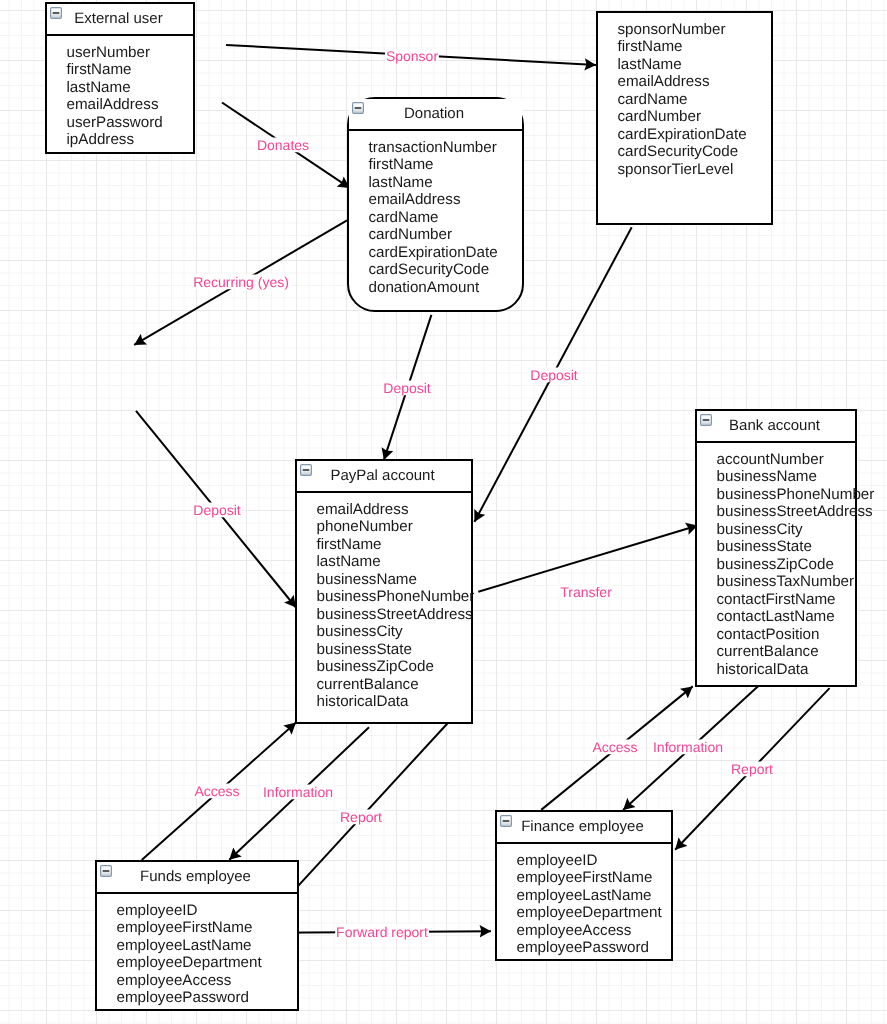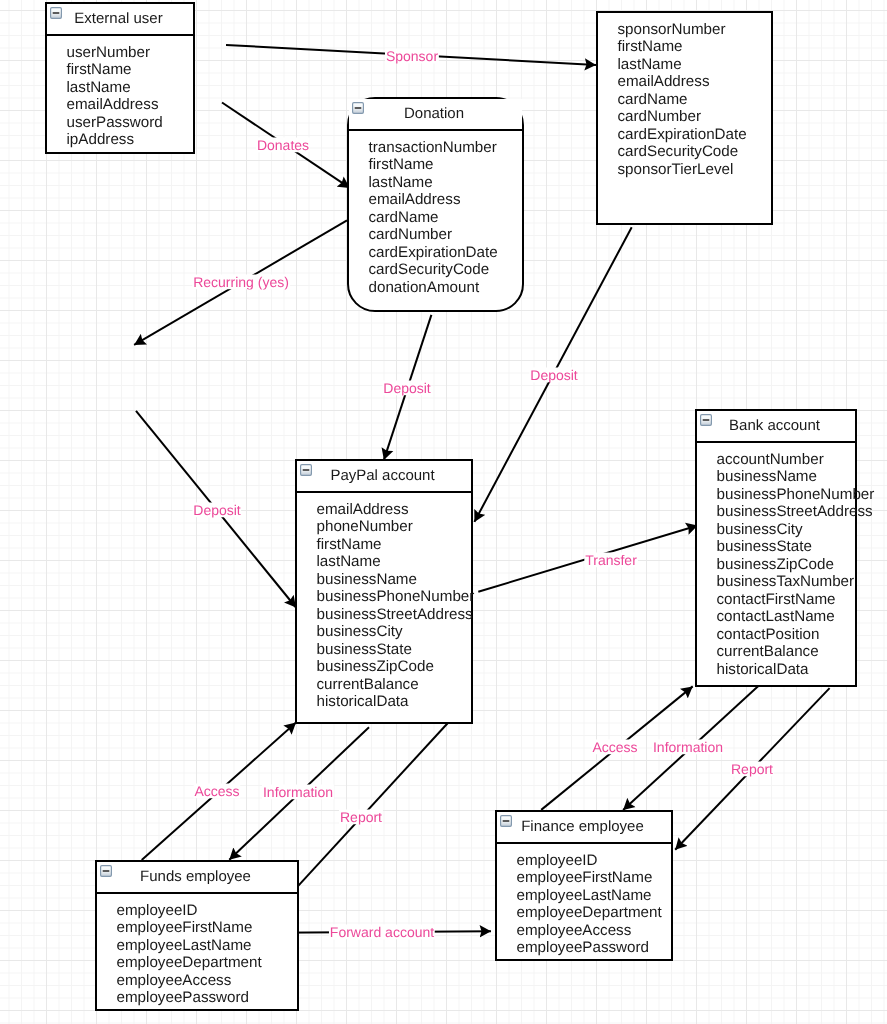--- a/index.html
+++ b/index.html
@@ -286,21 +286,21 @@
         <div class="attr">employeeAccess</div>
         <div class="attr">employeePassword</div>
       </div>
     </div>
     <div class="edge-label" style="left: 412px; top: 56px;">Sponsor</div>
     <div class="edge-label" style="left: 283px; top: 145px;">Donates</div>
     <div class="edge-label" style="left: 241px; top: 282px;">Recurring (yes)</div>
     <div class="edge-label" style="left: 406.5px; top: 387.5px;">Deposit</div>
     <div class="edge-label" style="left: 554px; top: 375px;">Deposit</div>
     <div class="edge-label" style="left: 216.5px; top: 509.5px;">Deposit</div>
-    <div class="edge-label" style="left: 586px; top: 560px; margin-left: 25px;">Transfer</div>
+    <div class="edge-label" style="left: 586px; top: 592px;">Transfer</div>
     <div class="edge-label" style="left: 217px; top: 791px;">Access</div>
     <div class="edge-label" style="left: 297.5px; top: 791.5px;">Information</div>
     <div class="edge-label" style="left: 361px; top: 817px;">Report</div>
     <div class="edge-label" style="left: 615px; top: 747px;">Access</div>
     <div class="edge-label" style="left: 688px; top: 747px;">Information</div>
     <div class="edge-label" style="left: 752px; top: 769px;">Report</div>
-    <div class="edge-label" style="left: 382px; top: 932px;">Forward account</div>
+    <div class="edge-label" style="left: 382px; top: 932px;">Forward report</div>
   </div>
 
 </body></html>

